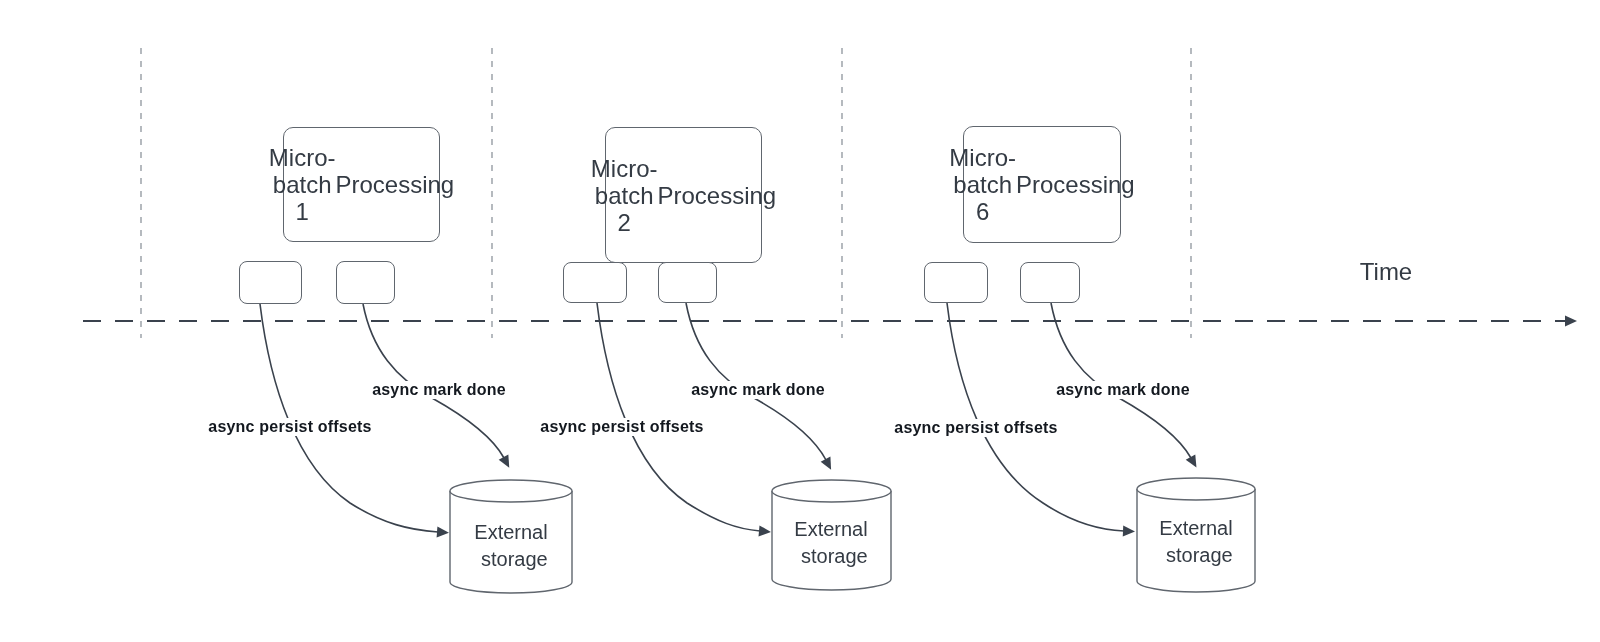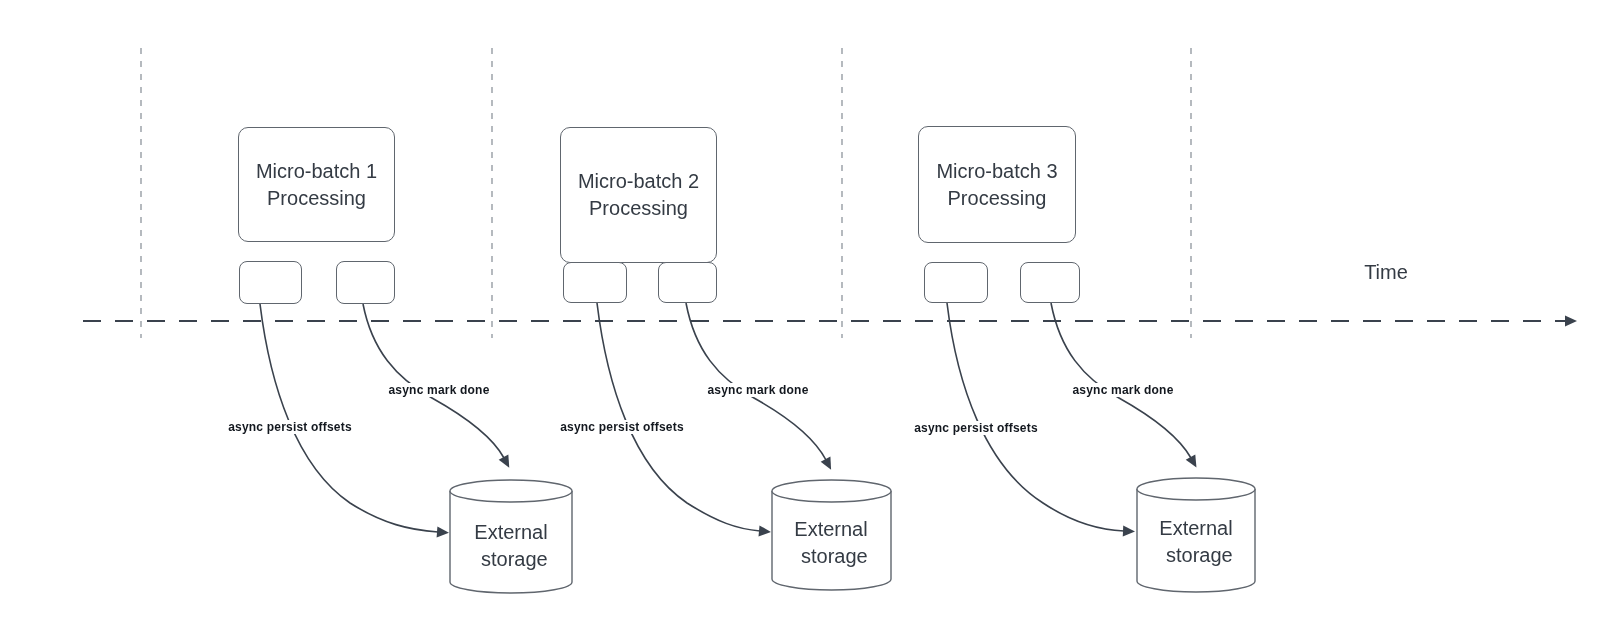--- a/index.html
+++ b/index.html
@@ -18,59 +18,60 @@
     font-family:"Liberation Sans", sans-serif;
     overflow:hidden;
   }
   #wires{position:absolute;left:0;top:0;z-index:1;}
   .node{
     position:absolute;
     box-sizing:border-box;
     border:1px solid var(--border);
     border-radius:10px;
     background:var(--bg);
-    display:flex;flex-direction:column;
+    display:flex;flex-direction:row;
     align-items:center;justify-content:center;
     text-align:center;
     color:var(--text);
-    font-size:20px;line-height:27px;
+    font-size:24px;line-height:27px;
     z-index:2;
+    margin-left:45px;
   }
   .port{
     position:absolute;
     box-sizing:border-box;
     border:1px solid var(--border);
     border-radius:8px;
     background:var(--bg);
     z-index:2;
   }
   .edge-label{
     position:absolute;
     transform:translate(-50%,-50%);
     white-space:nowrap;
-    font-size:12px;font-weight:700;letter-spacing:0.2px;
+    font-size:16px;font-weight:700;letter-spacing:0.2px;
     color:var(--label);
     background:var(--bg);
     padding:0 3px;
     z-index:3;
   }
   .cyl-label{
     position:absolute;
     transform:translate(-50%,-50%);
     text-align:right;
     color:var(--text);
     font-size:20px;line-height:27px;
     white-space:nowrap;
     z-index:3;
   }
   .time-label{
     position:absolute;
     transform:translate(-50%,-50%);
     color:var(--text);
-    font-size:20px;
+    font-size:24px;
     white-space:nowrap;
     z-index:2;
   }
   .lifeline{stroke:var(--lifeline);stroke-width:1.7;stroke-dasharray:6 7;fill:none;}
   .timeline{stroke:var(--line);stroke-width:2.2;stroke-dasharray:18 14;fill:none;}
   .edge-curve{stroke:var(--line);stroke-width:1.6;fill:none;}
   .cyl-shape{stroke:var(--border);stroke-width:1.4;fill:var(--bg);}
   .arrowhead{fill:var(--line);}
 </style>
 </head>
@@ -113,21 +114,21 @@
 
   <div class="node" style="left:238px;top:127px;width:157px;height:115px;">
     <span>Micro-batch 1</span>
     <span>Processing</span>
   </div>
   <div class="node" style="left:560px;top:127px;width:157px;height:136px;">
     <span>Micro-batch 2</span>
     <span>Processing</span>
   </div>
   <div class="node" style="left:918px;top:126px;width:158px;height:117px;">
-    <span>Micro-batch 3</span>
+    <span>Micro-batch 6</span>
     <span>Processing</span>
   </div>
 
   <div class="port" style="left:239px;top:261px;width:63px;height:43px;"></div>
   <div class="port" style="left:336px;top:261px;width:59px;height:43px;"></div>
   <div class="port" style="left:563px;top:262px;width:64px;height:41px;"></div>
   <div class="port" style="left:658px;top:262px;width:59px;height:41px;"></div>
   <div class="port" style="left:924px;top:262px;width:64px;height:41px;"></div>
   <div class="port" style="left:1020px;top:262px;width:60px;height:41px;"></div>
 

